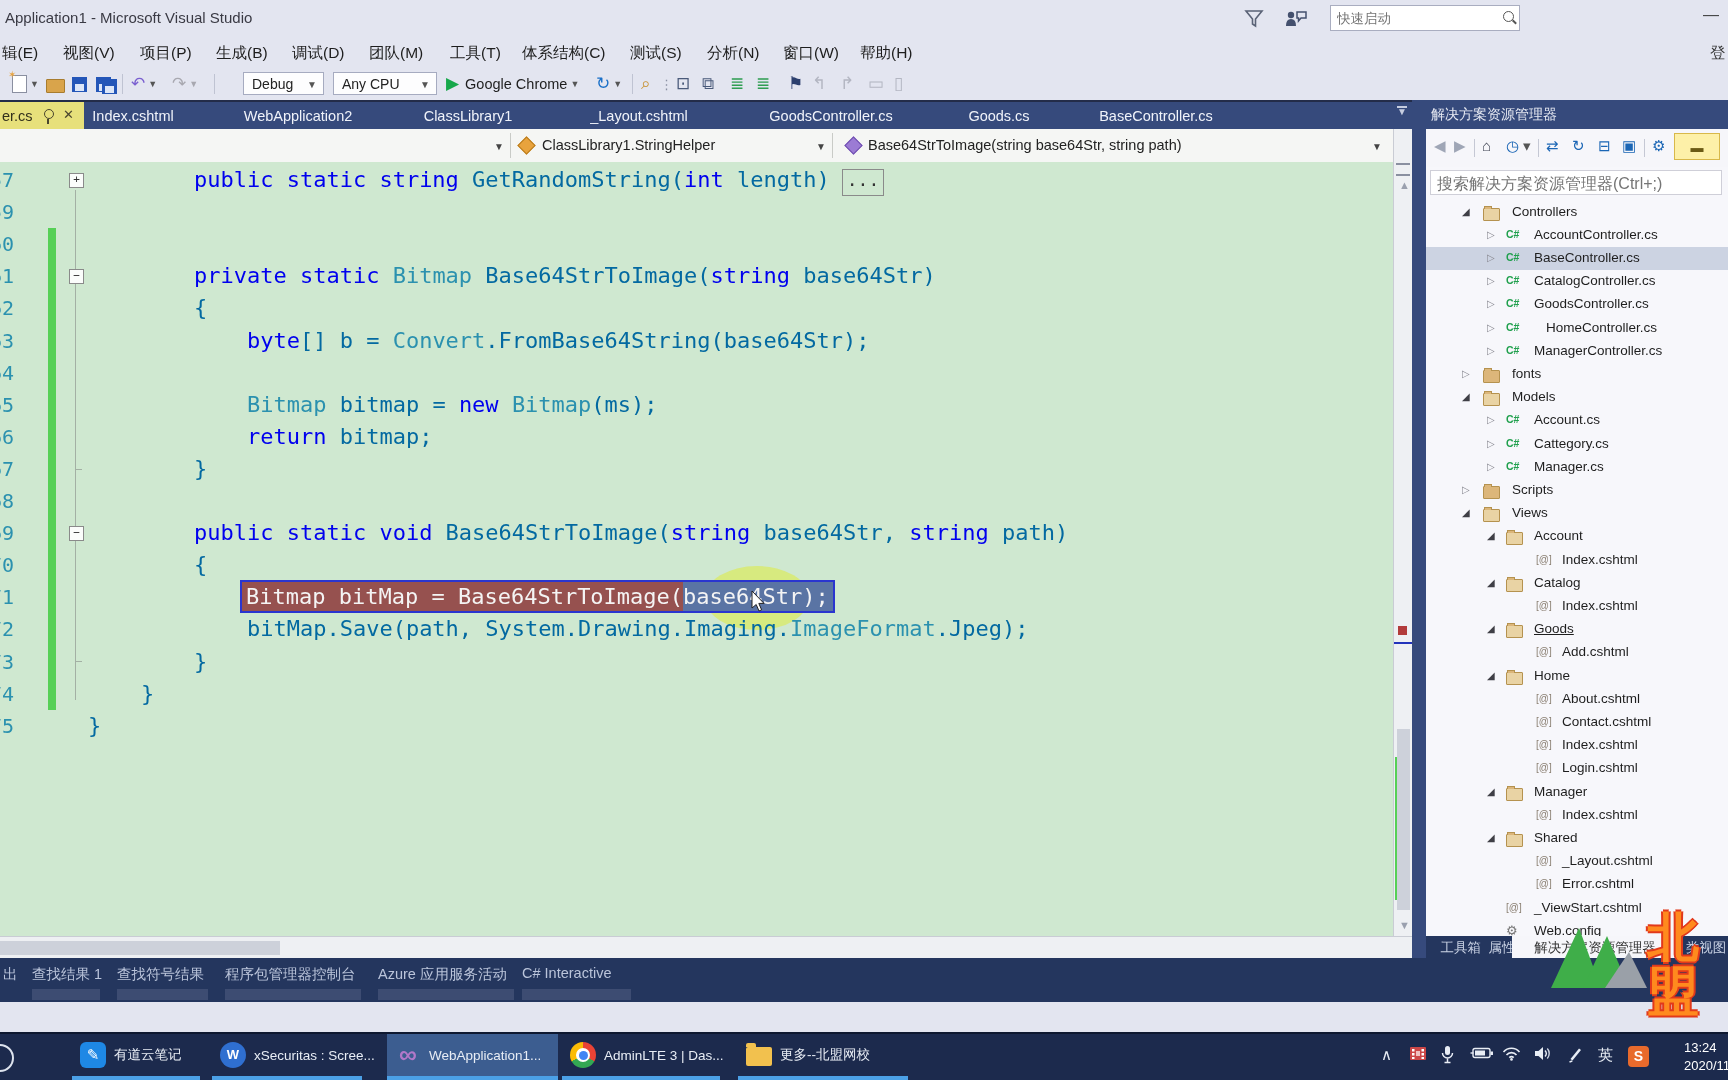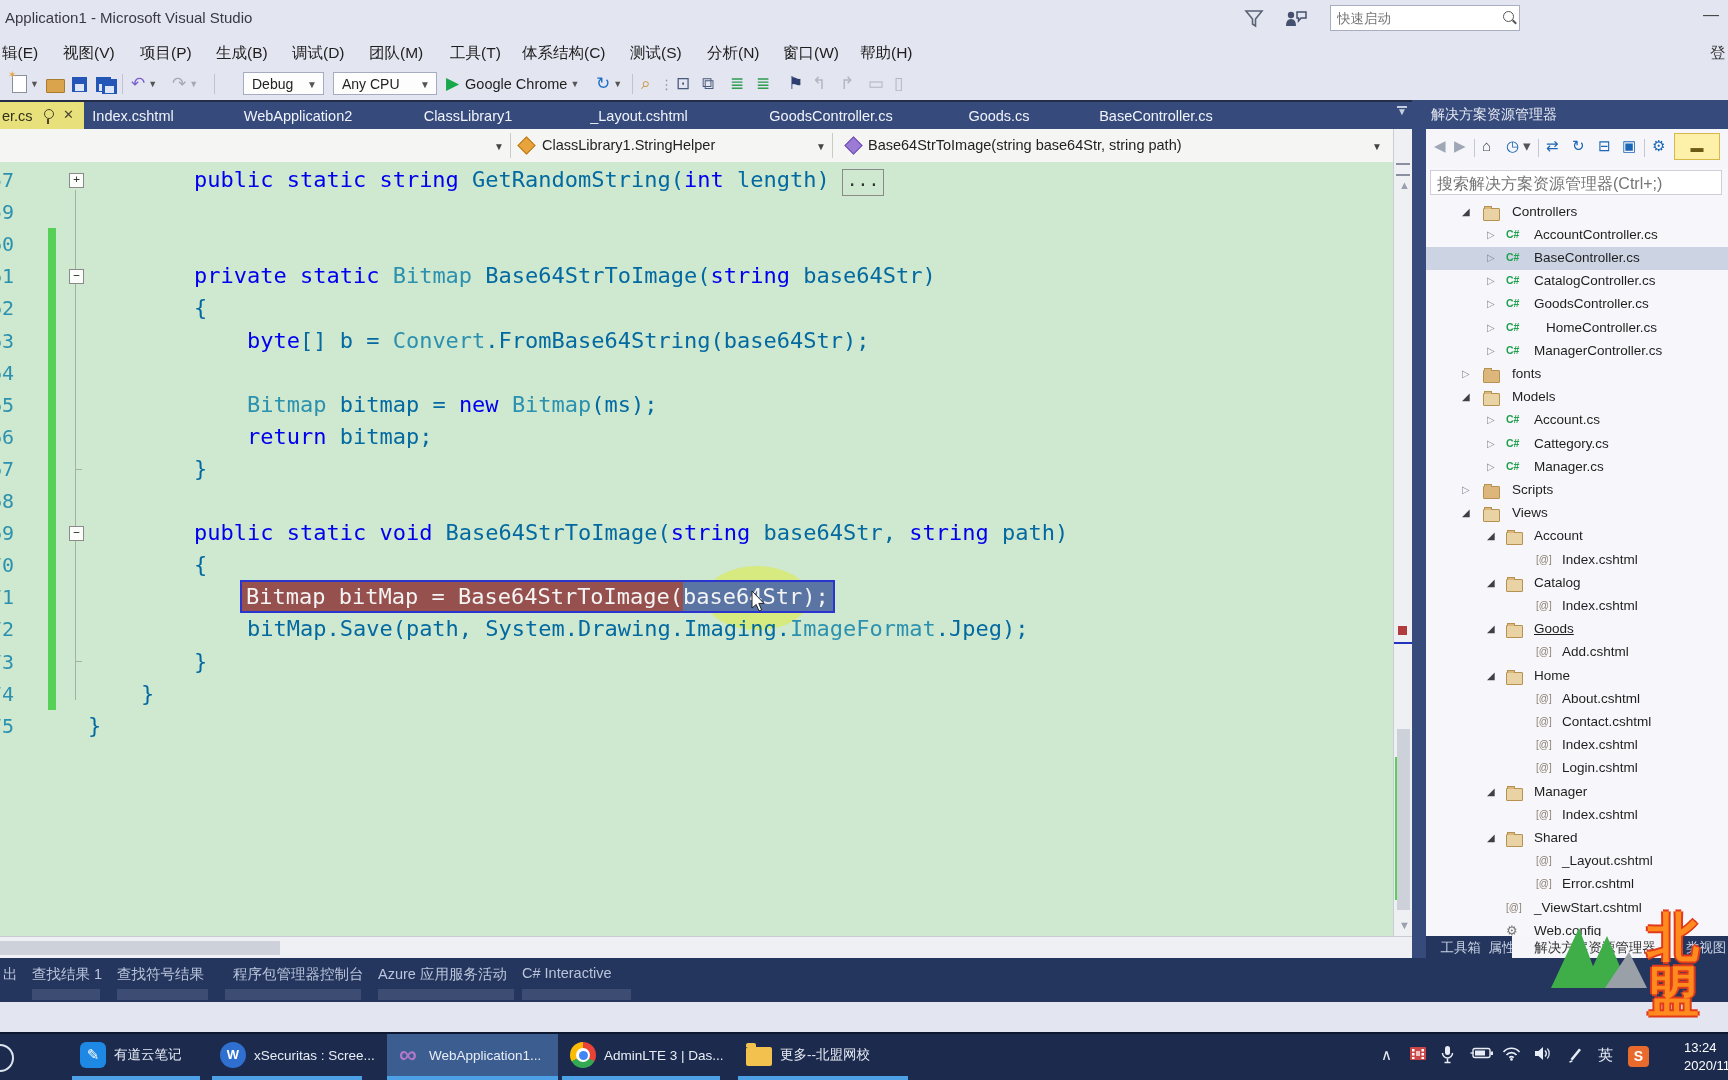--- a/index.html
+++ b/index.html
@@ -564,21 +564,21 @@
       <span class="se-tab active" style="left: 86px; width: 166px;">解决方案资源管理器</span>
       <span class="se-tab" style="left: 258px; width: 44px;">类视图</span>
     </div>
 
   <div class="abs" id="bottomstrip">
       <span class="out-tab" style="left: 3px;">出</span>
       <span class="out-tab" style="left: 32px;">查找结果 1</span>
       <span class="out-rect" style="left: 32px; width: 68px;"></span>
       <span class="out-tab" style="left: 117px;">查找符号结果</span>
       <span class="out-rect" style="left: 117px; width: 91px;"></span>
-      <span class="out-tab" style="left: 225px; margin-left: 8px;">程序包管理器控制台</span>
+      <span class="out-tab" style="left: 225px;">程序包管理器控制台</span>
       <span class="out-rect" style="left: 225px; width: 136px;"></span>
       <span class="out-tab" style="left: 378px;">Azure 应用服务活动</span>
       <span class="out-rect" style="left: 378px; width: 136px;"></span>
       <span class="out-tab" style="left: 522px;">C# Interactive</span>
       <span class="out-rect" style="left: 522px; width: 109px;"></span>
     </div>
 
 
   <div class="abs" id="taskbar">
     <span id="start-ring"></span>

